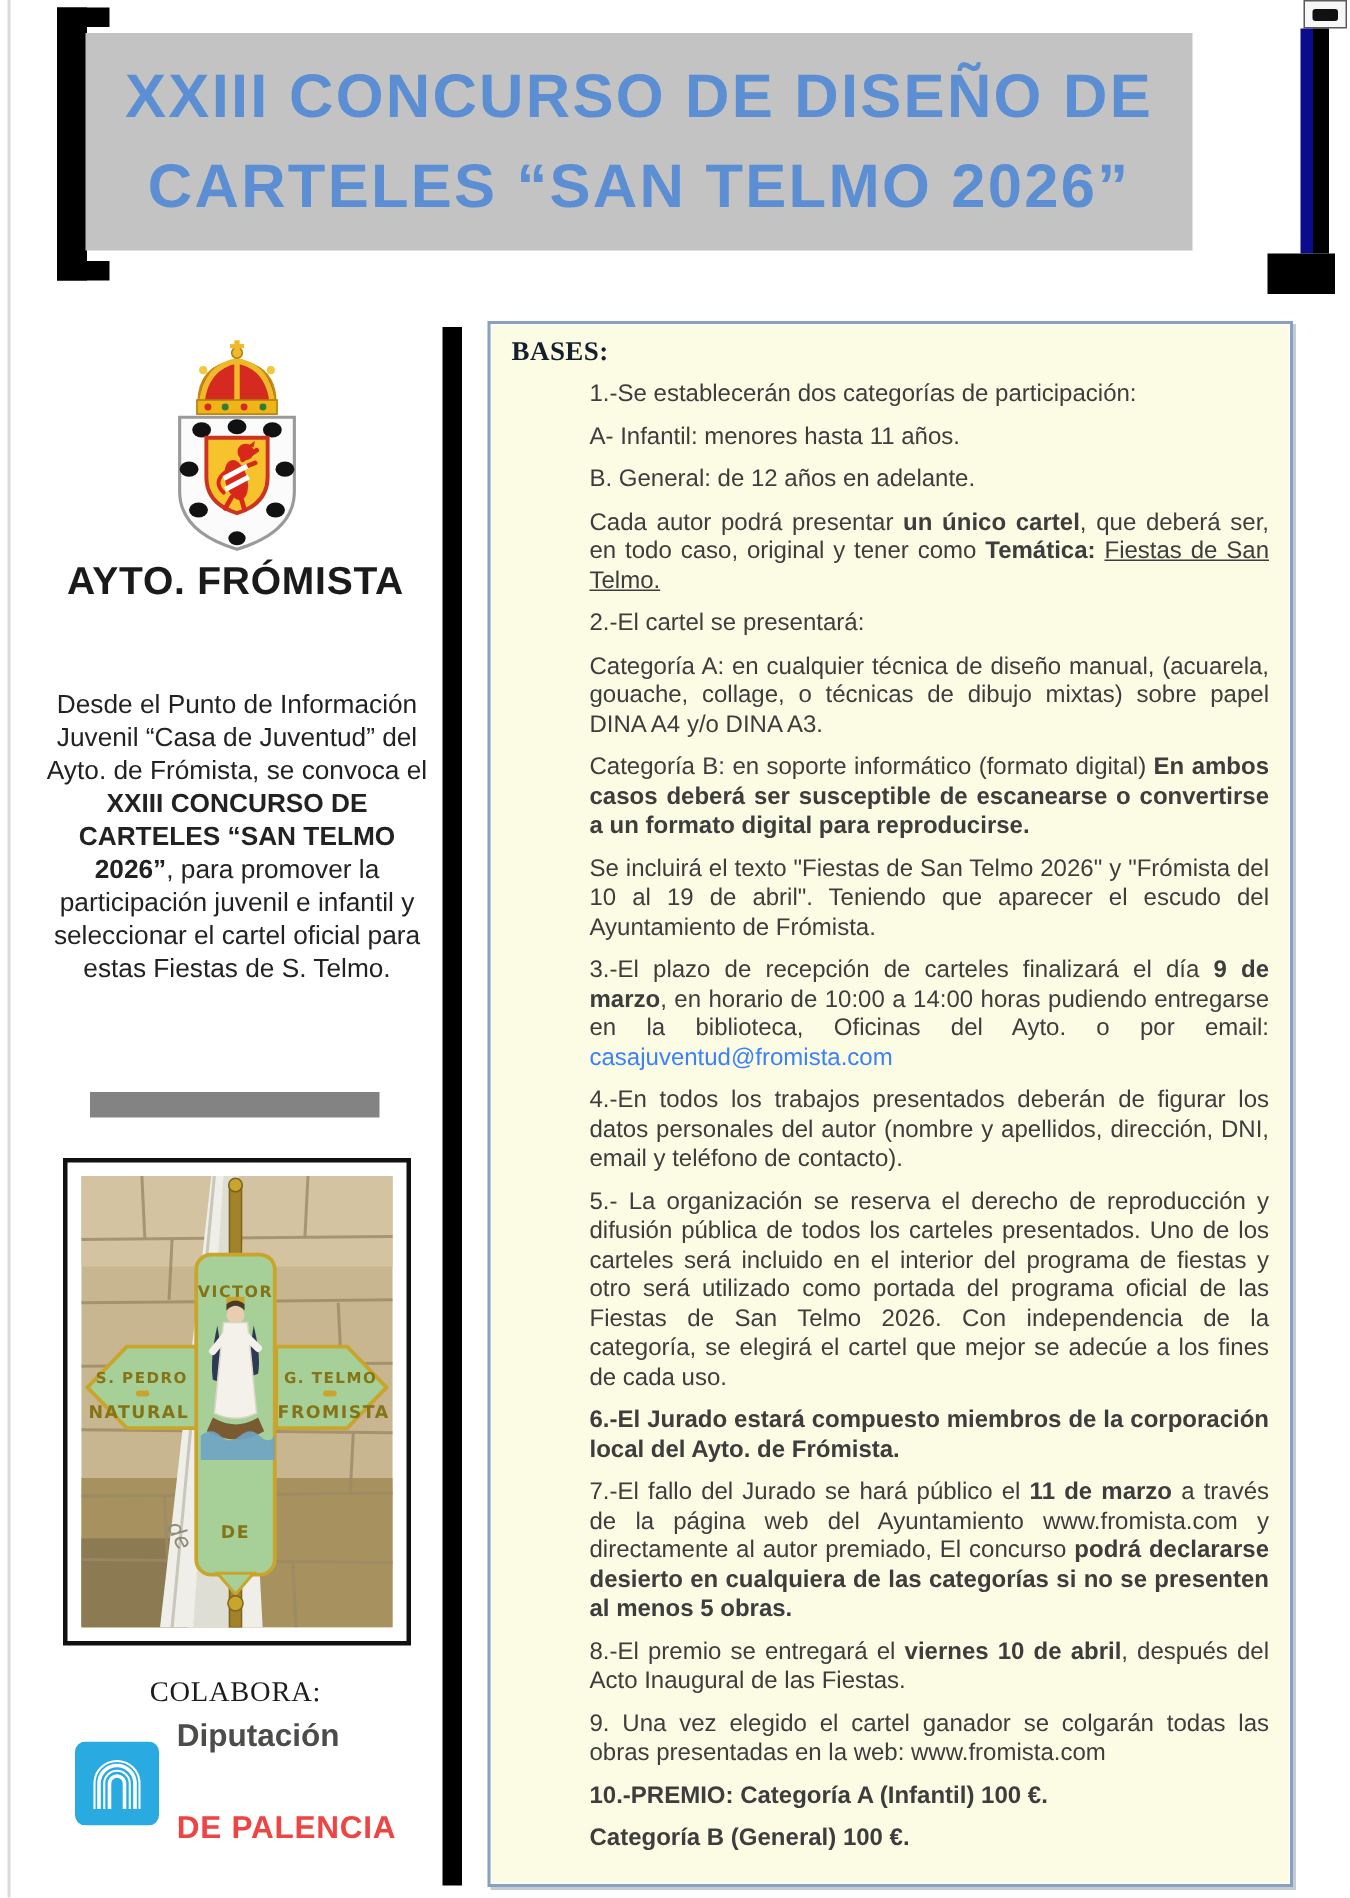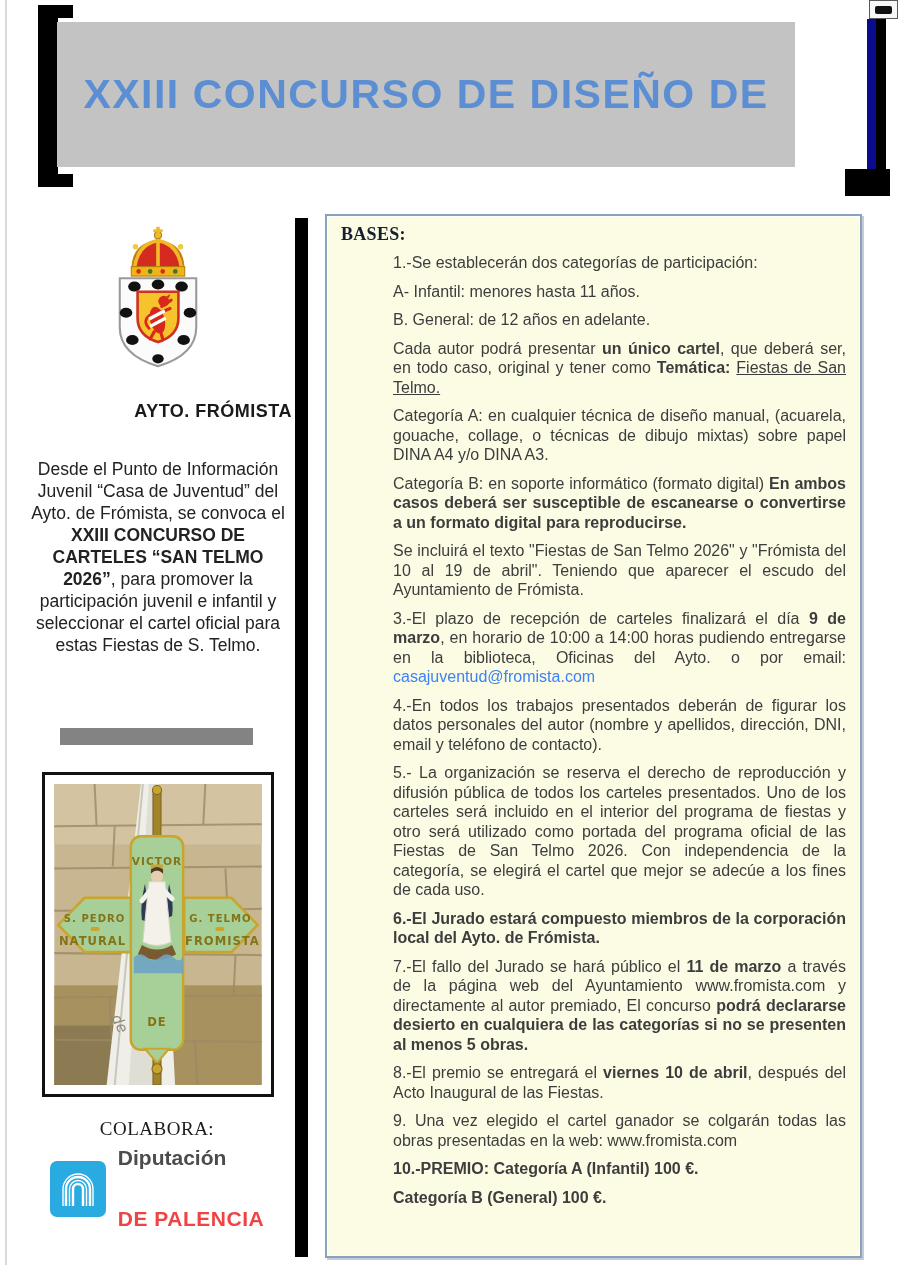--- a/index.html
+++ b/index.html
@@ -16,21 +16,21 @@
   
   .title-banner{left:57px;top:22px;width:738px;height:145px;background:#c3c3c3;display:flex;flex-direction:column;align-items:center;justify-content:center;gap:13px;}
   .title-line{font-size:41px;font-weight:bold;color:#5b8ed2;letter-spacing:1.5px;white-space:nowrap;}
   .bracket-left{left:38px;top:5px;width:35px;height:182px;box-sizing:border-box;border-left:20px solid #000;border-top:13px solid #000;border-bottom:13px solid #000;}
   .bracket-right-bar{left:867px;top:19px;width:19px;height:150px;background:linear-gradient(90deg,#0b0b8e 0 45%,#000 45%);}
   .bracket-right-foot{left:845px;top:169px;width:45px;height:27px;background:#000;}
   
   .divider{left:295px;top:218px;width:13px;height:1039px;background:#000;}
   
   .escudo{left:103px;top:222px;}
-  .org-name{left:22px;top:401px;width:270px;text-align:right;font-size:18px;font-weight:bold;color:#1a1a1a;letter-spacing:.5px;}
+  .org-name{left:22px;top:372px;width:270px;text-align:center;font-size:26px;font-weight:bold;color:#1a1a1a;letter-spacing:.5px;}
   .intro{left:24px;top:438px;width:268px;text-align:center;font-size:17.5px;line-height:22px;color:#222;margin-top:20px;}
   .gray-bar{left:60px;top:728px;width:193px;height:17px;background:#838383;}
   .photo{left:42px;top:772px;width:232px;height:325px;box-sizing:border-box;border:3px solid #111;background:#fff;padding:9px;}
   .colabora{left:22px;top:1118px;width:270px;text-align:center;font-family:"Liberation Serif","DejaVu Serif",serif;font-size:19px;color:#1c1c1c;letter-spacing:.5px;}
   .logo-row{left:22px;top:1146px;width:270px;display:flex;align-items:center;justify-content:center;gap:12px;}
   .logo-text{display:flex;flex-direction:column;line-height:24px;gap:37px;}
   .logo-text .l1{font-size:21px;font-weight:bold;color:#4c4c4b;}
   .logo-text .l2{font-size:21px;font-weight:bold;color:#ef4444;letter-spacing:.5px;}
   
   .bases-box{left:325px;top:214px;width:537px;height:1044px;box-sizing:border-box;background:#fcfbe4;
@@ -47,20 +47,21 @@
 <body>
 
 <div class="abs page-edge"></div>
 <div class="abs collapse-btn">
   <span class="dash"></span>
 </div>
 
 <div class="abs bracket-left"></div>
 <div class="abs title-banner">
   <div class="title-line">XXIII CONCURSO DE DISEÑO DE</div>
+  <div class="title-line">CARTELES “SAN TELMO 2026”</div>
 </div>
 <div class="abs bracket-right-bar"></div>
 <div class="abs bracket-right-foot"></div>
 
 <div class="abs divider"></div>
 
 <div class="abs escudo">
   <svg width="110" height="148" viewBox="0 0 105 140">
 
     <path d="M28,44 Q28,20 52.5,17 Q77,20 77,44 Z" fill="#d42a20" stroke="#c08a12" stroke-width="1.5"></path>
@@ -196,20 +197,21 @@
   </div>
 </div>
 
 <div class="abs bases-box">
   <div class="bases-heading">BASES:</div>
   <div>
       <p class="bp"><span>1.-Se establecerán dos categorías de participación:</span></p>
       <p class="bp"><span>A- Infantil: menores hasta 11 años.</span></p>
       <p class="bp"><span>B. General: de 12 años en adelante.</span></p>
       <p class="bp"><span>Cada autor podrá presentar </span><span class="b">un único cartel</span><span>, que deberá ser, en todo caso, original y tener como </span><span class="b">Temática:</span><span> </span><span class="u">Fiestas de San Telmo.</span></p>
+      <p class="bp"><span>2.-El cartel se presentará:</span></p>
       <p class="bp"><span>Categoría A: en cualquier técnica de diseño manual, (acuarela, gouache, collage, o técnicas de dibujo mixtas) sobre papel DINA A4 y/o DINA A3.</span></p>
       <p class="bp"><span>Categoría B: en soporte informático (formato digital) </span><span class="b">En ambos casos deberá ser susceptible de escanearse o convertirse a un formato digital para reproducirse.</span></p>
       <p class="bp"><span>Se incluirá el texto "Fiestas de San Telmo 2026" y "Frómista del 10 al 19 de abril". Teniendo que aparecer el escudo del Ayuntamiento de Frómista.</span></p>
       <p class="bp"><span>3.-El plazo de recepción de carteles finalizará el día </span><span class="b">9 de marzo</span><span>, en horario de 10:00 a 14:00 horas pudiendo entregarse en la biblioteca, Oficinas del Ayto. o por email: </span><span class="link">casajuventud@fromista.com</span></p>
       <p class="bp"><span>4.-En todos los trabajos presentados deberán de figurar los datos personales del autor (nombre y apellidos, dirección, DNI, email y teléfono de contacto).</span></p>
       <p class="bp"><span>5.- La organización se reserva el derecho de reproducción y difusión pública de todos los carteles presentados. Uno de los carteles será incluido en el interior del programa de fiestas y otro será utilizado como portada del programa oficial de las Fiestas de San Telmo 2026. Con independencia de la categoría, se elegirá el cartel que mejor se adecúe a los fines de cada uso.</span></p>
       <p class="bp"><span class="b">6.-El Jurado estará compuesto miembros de la corporación local del Ayto. de Frómista.</span></p>
       <p class="bp"><span>7.-El fallo del Jurado se hará público el </span><span class="b">11 de marzo</span><span> a través de la página web del Ayuntamiento www.fromista.com y directamente al autor premiado, El concurso </span><span class="b">podrá declararse desierto en cualquiera de las categorías si no se presenten al menos 5 obras.</span></p>
       <p class="bp"><span>8.-El premio se entregará el </span><span class="b">viernes 10 de abril</span><span>, después del Acto Inaugural de las Fiestas.</span></p>
       <p class="bp"><span>9. Una vez elegido el cartel ganador se colgarán todas las obras presentadas en la web: www.fromista.com</span></p>

